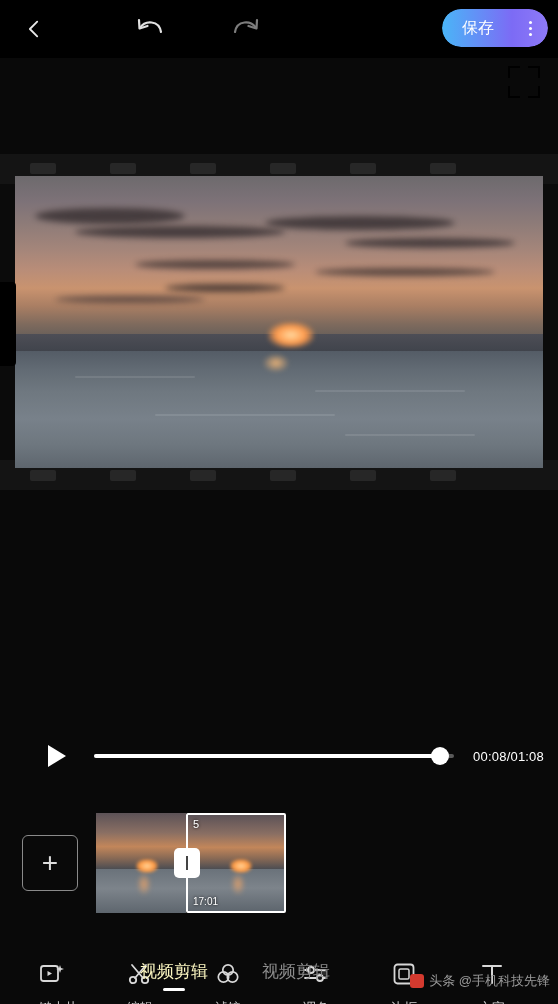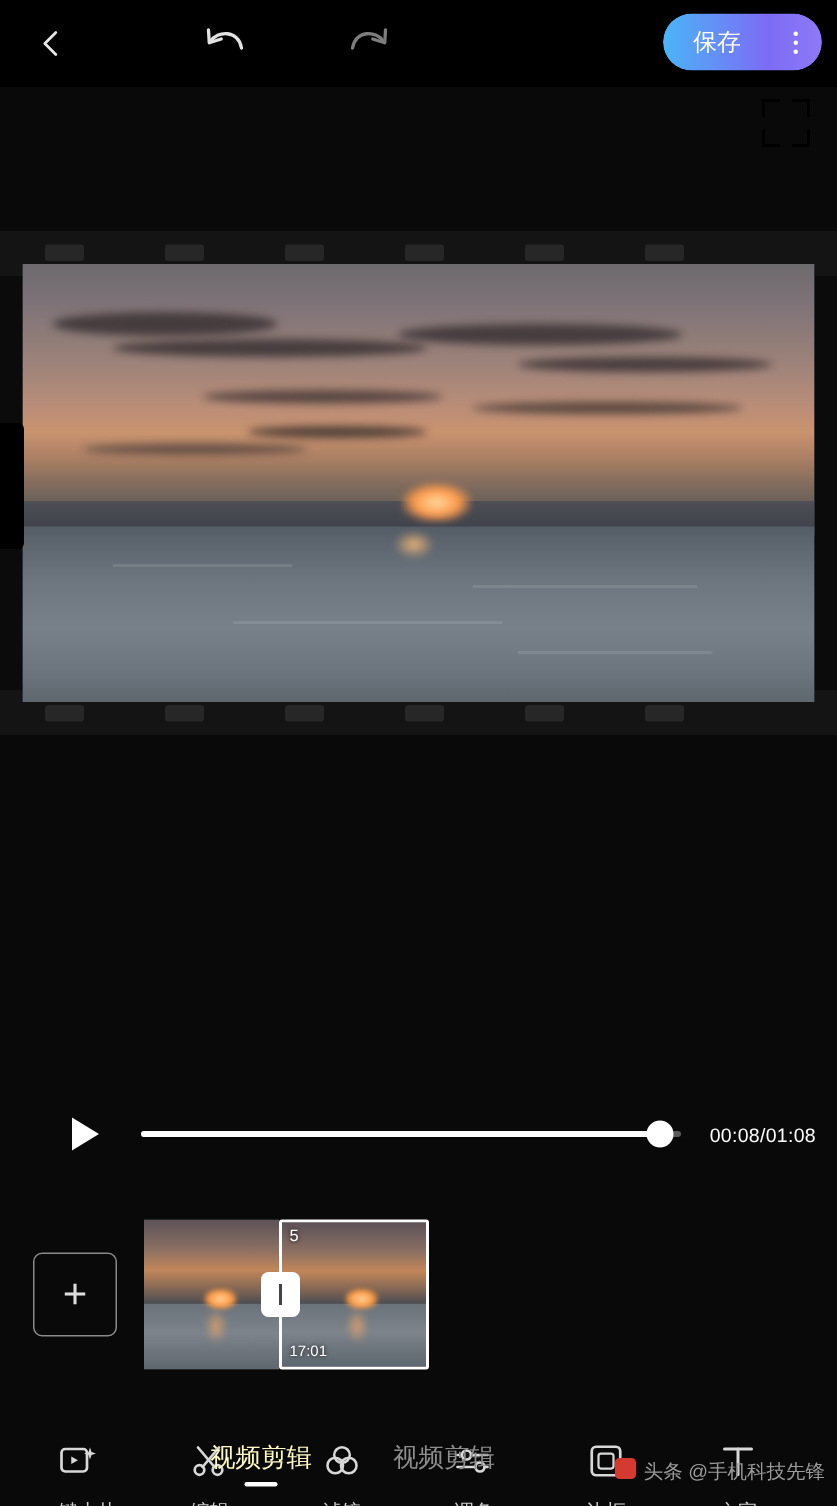--- a/index.html
+++ b/index.html
@@ -411,21 +411,21 @@
     position: absolute;
     left: 50%; transform: translateX(-50%);
     bottom: 0;
     width: 22px; height: 3px;
     border-radius: 2px;
     background: #fff;
   }
   .watermark {
     position: absolute;
     right: 8px; bottom: 14px;
-    display: flex; align-items: flex-start;
+    display: flex; align-items: center;
     gap: 5px;
     color: #9a9a9a;
     font-size: 13px;
   }
   .wm-logo {
     width: 14px; height: 14px;
     border-radius: 3px;
     background: #d43a2f;
     display: inline-block;
   }

